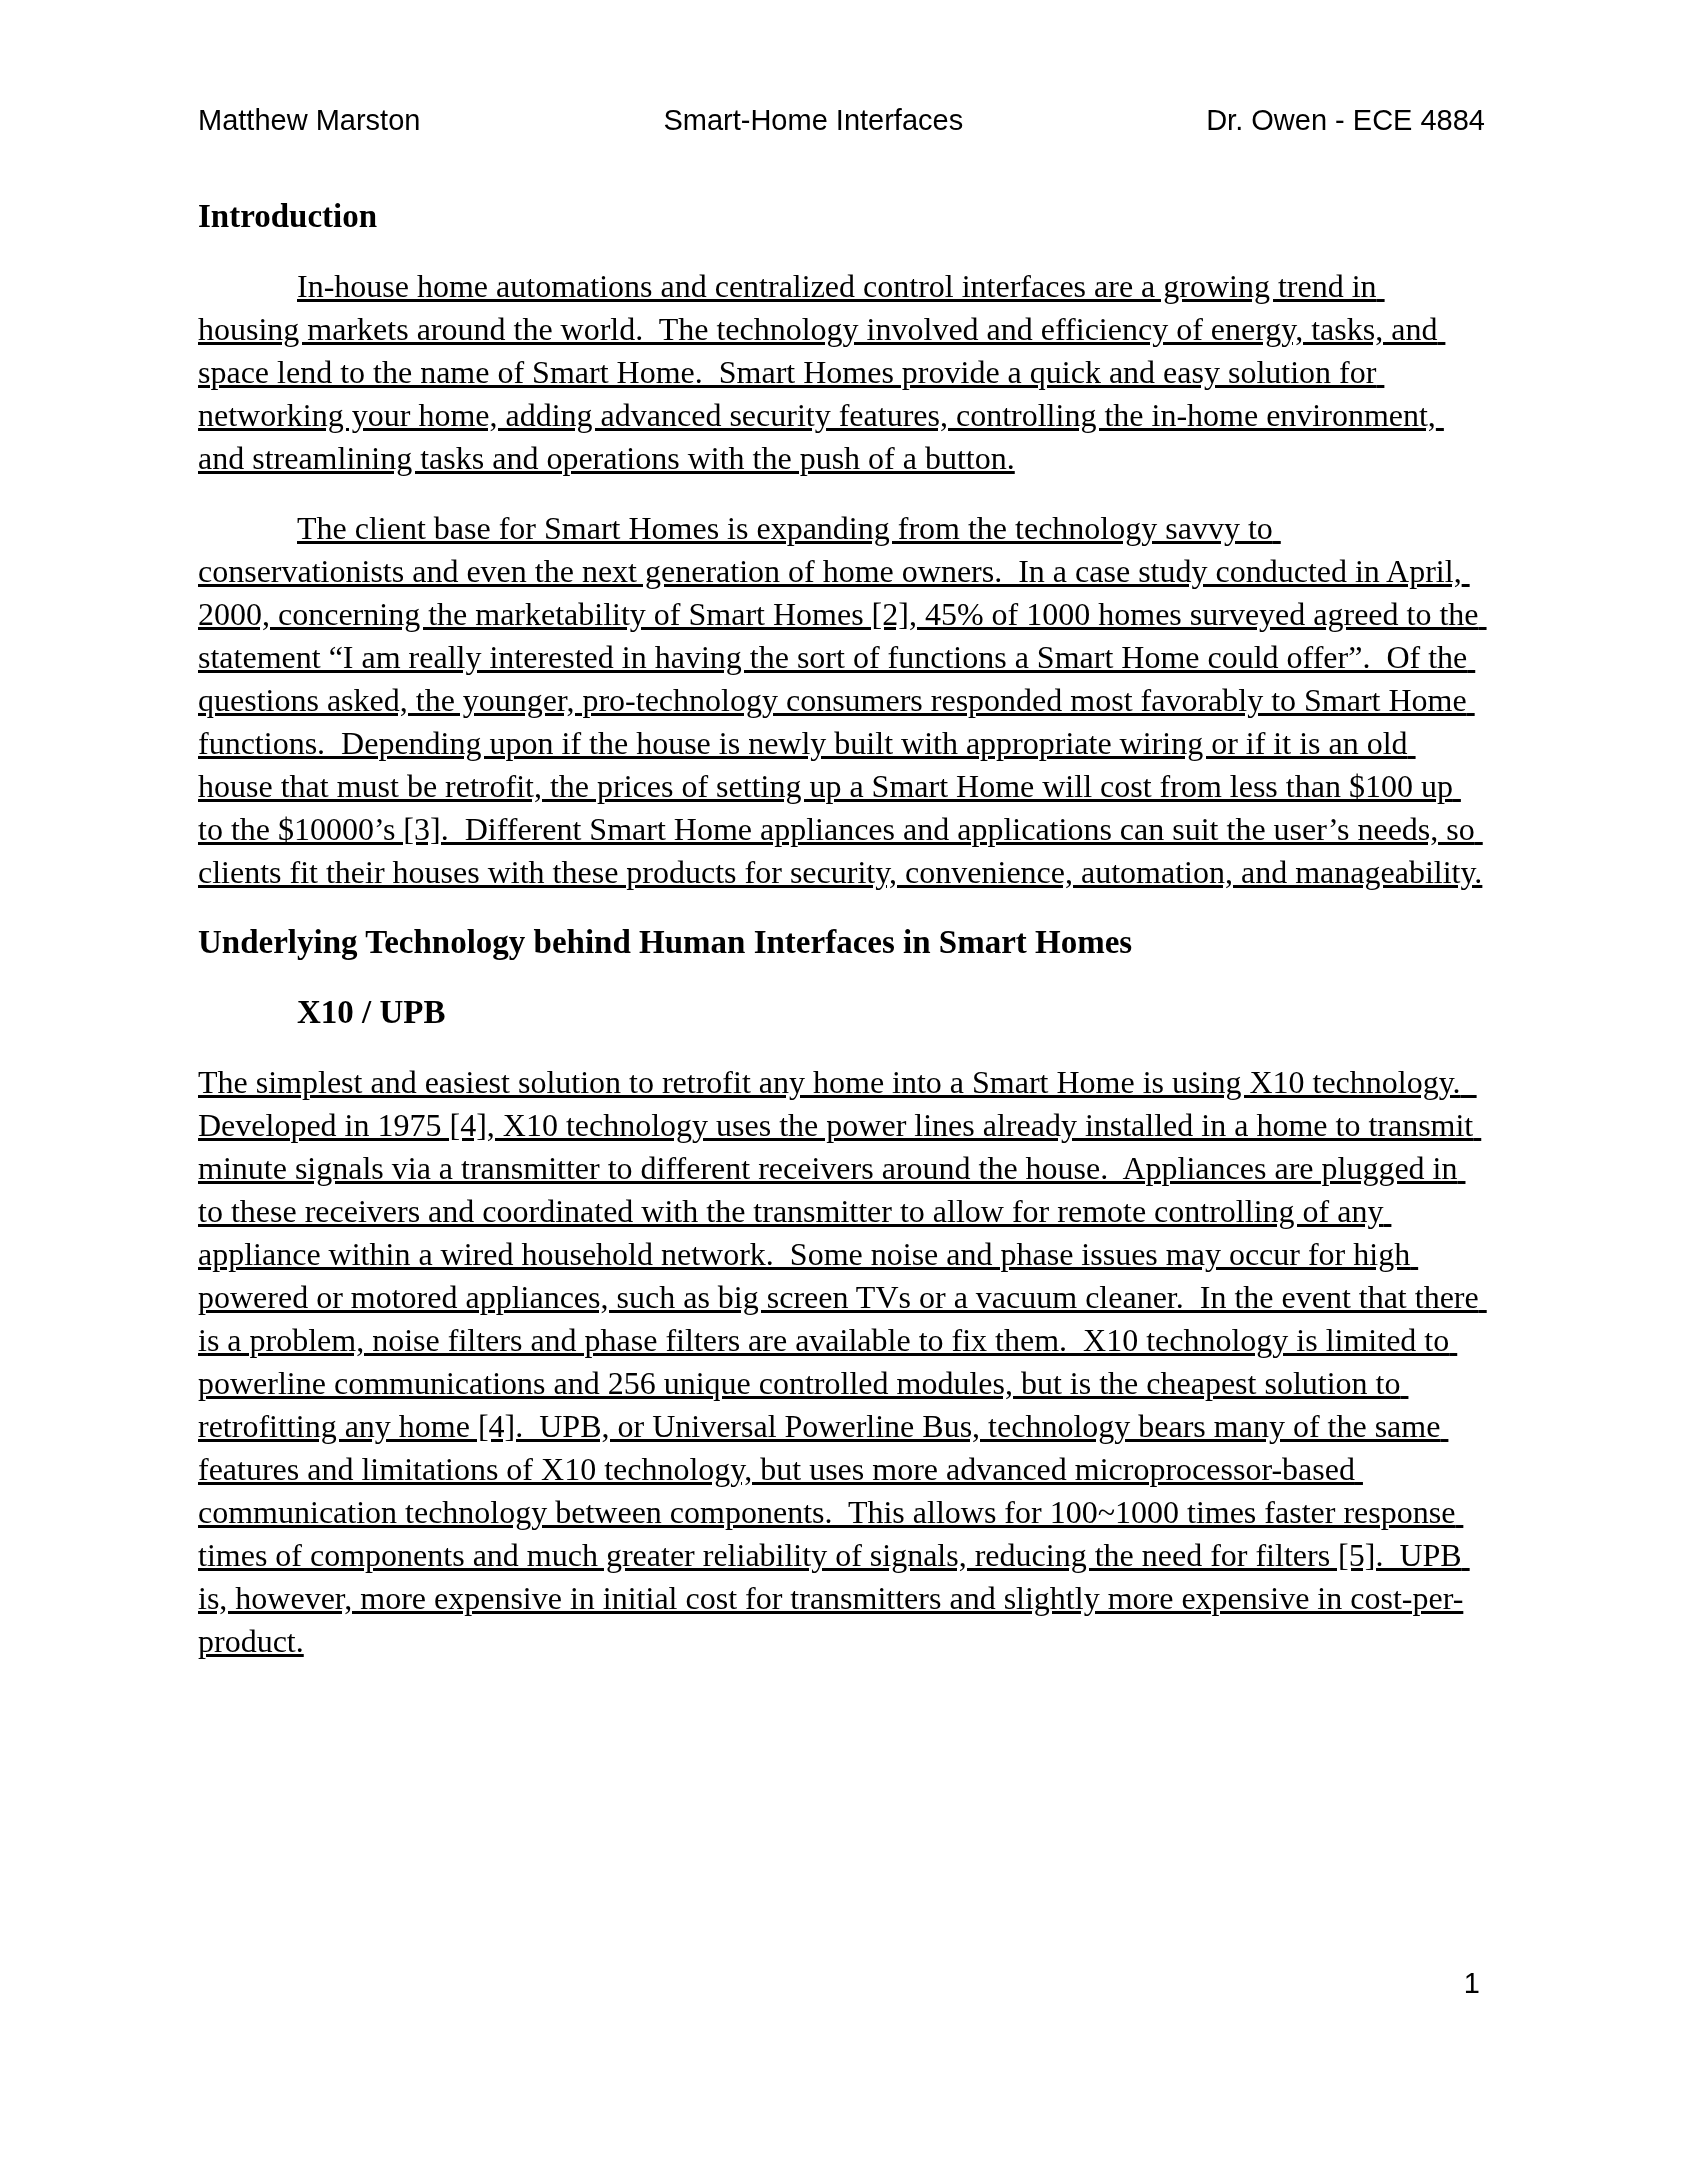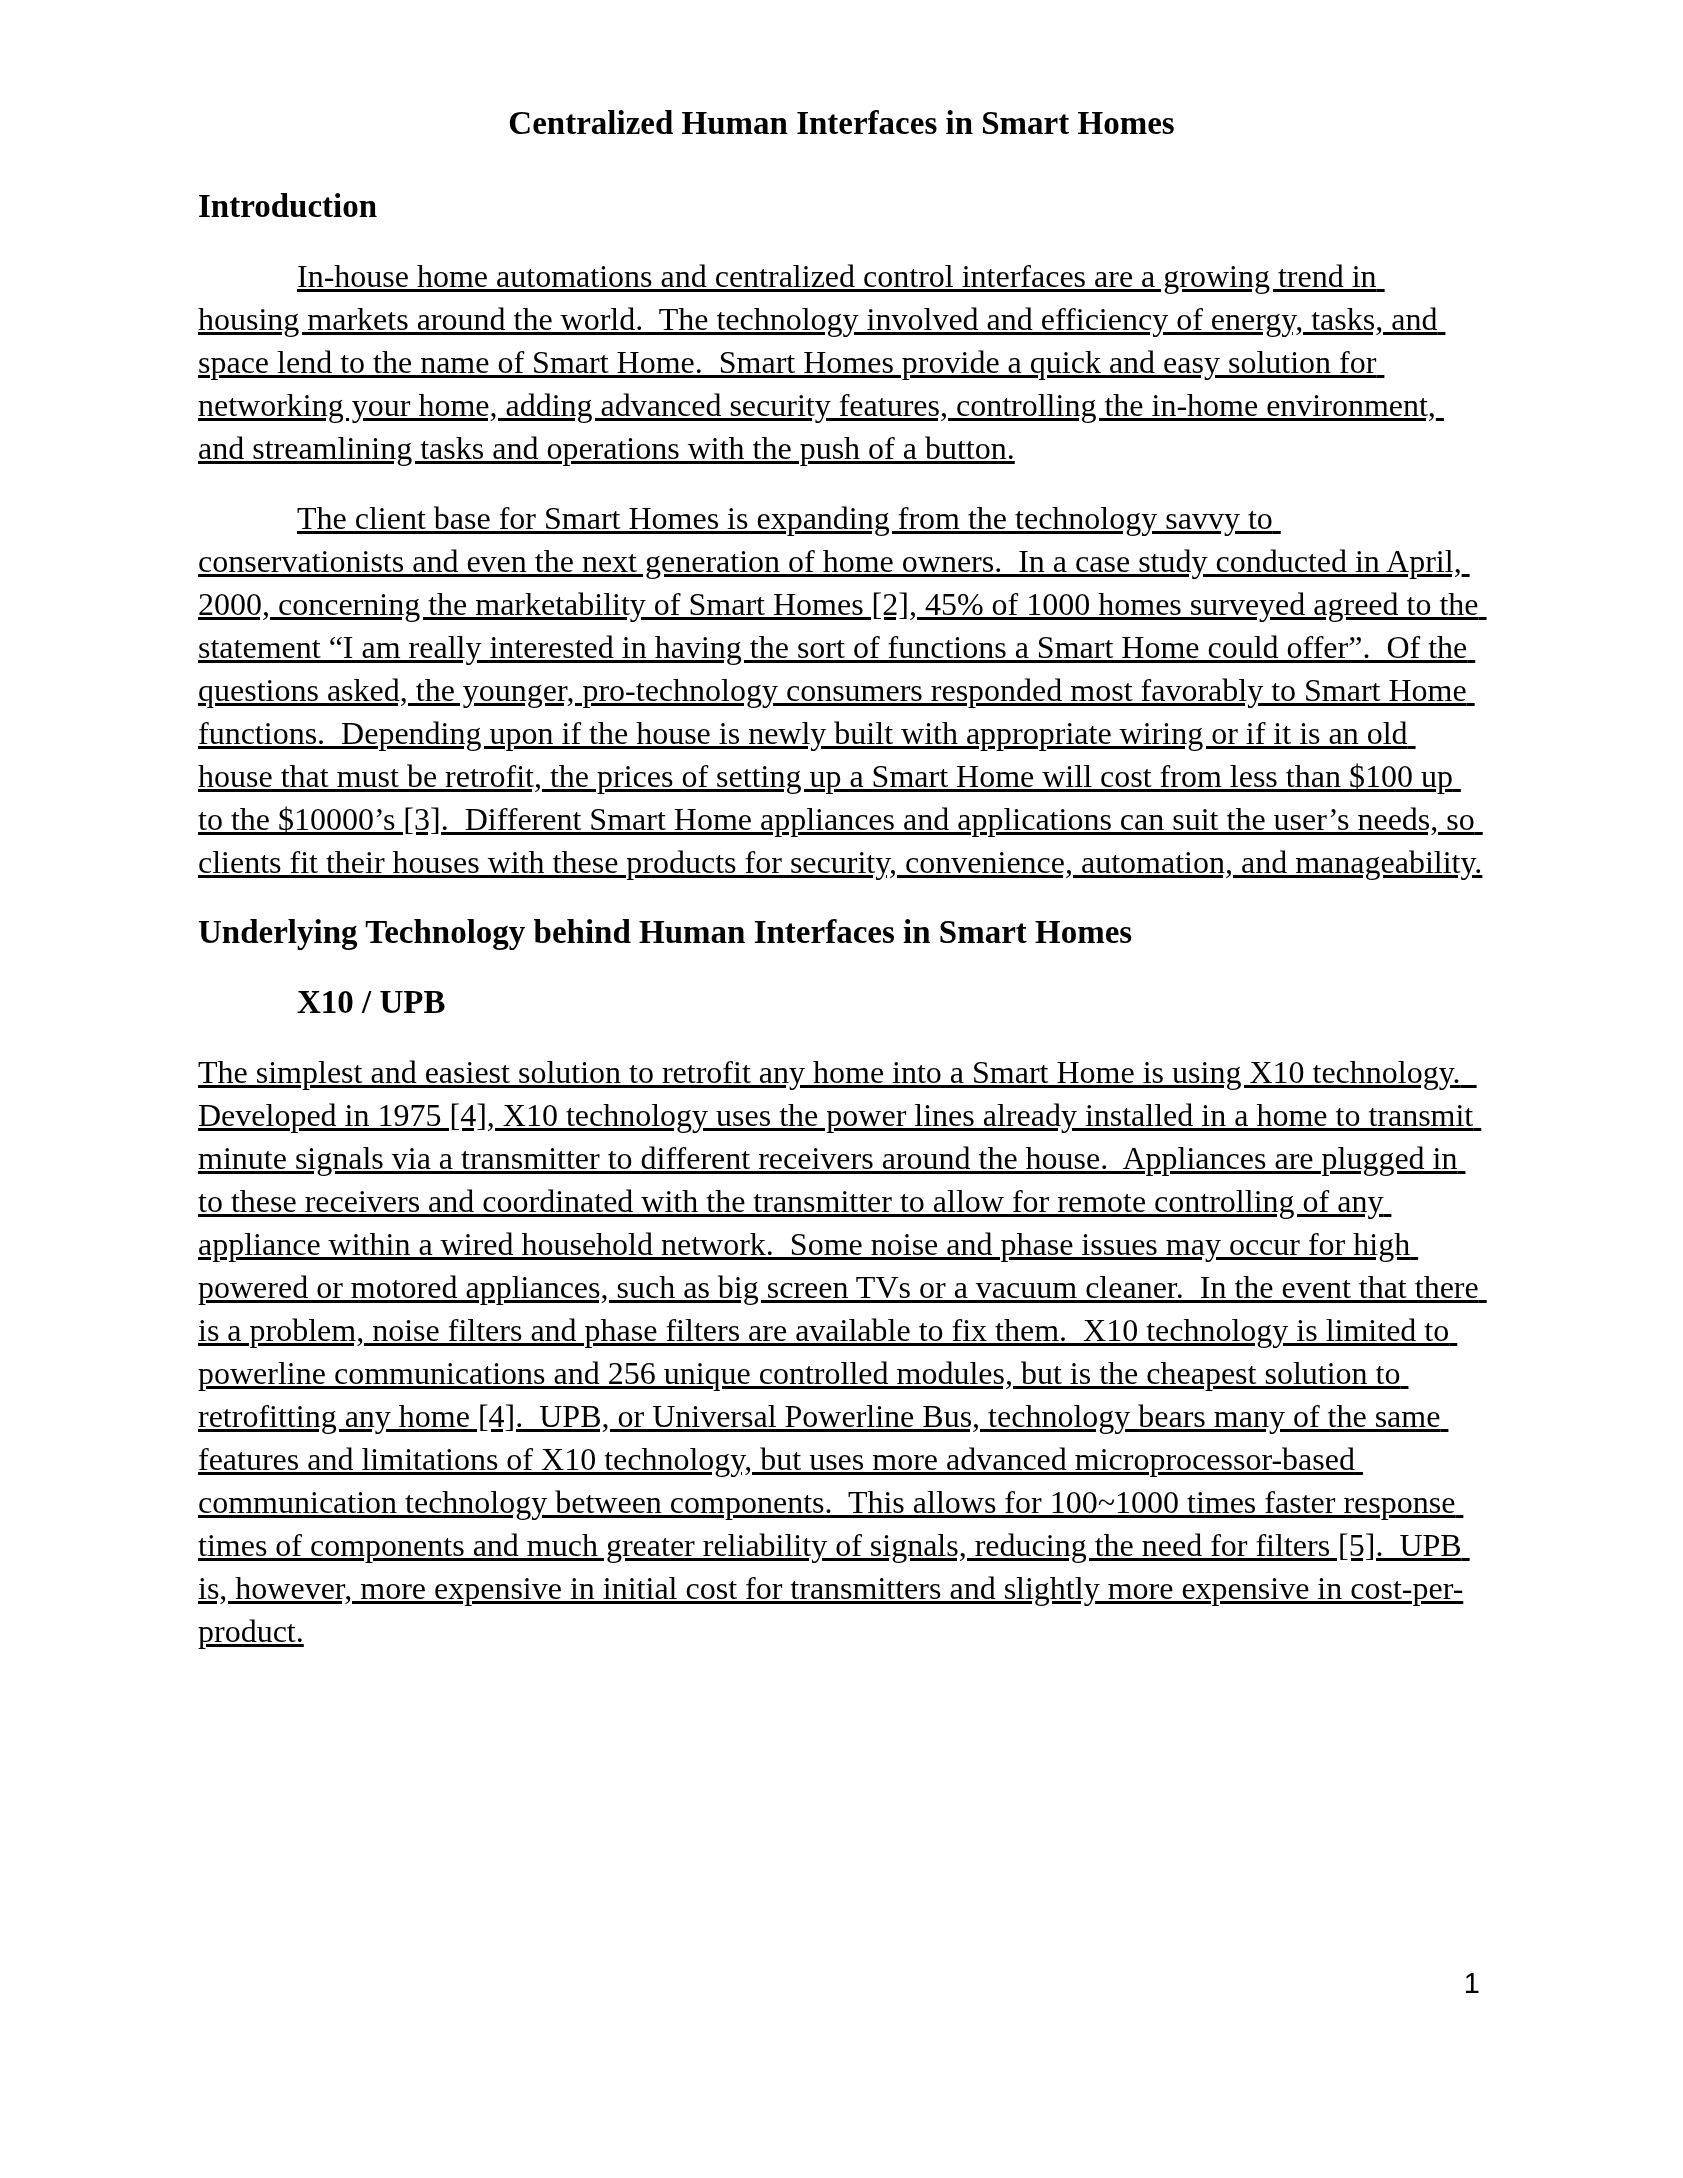--- a/index.html
+++ b/index.html
@@ -64,22 +64,26 @@
     font-family: "Liberation Sans", "DejaVu Sans", sans-serif;
     font-size: 29px;
     line-height: 36px;
   }
 </style>
 </head>
 <body>
 
 <div class="page">
 
+  <div class="doc-header">
+    <span>Matthew Marston</span>
+    <span>Smart-Home Interfaces</span>
+    <span>Dr. Owen - ECE 4884</span>
+  </div>
 
-  <h1 class="doc-title">Centralized Human Interfaces in Smart Homes</h1>
 
   <section>
     <h2 class="section-heading">Introduction</h2>
     <p class="body-paragraph first-line-indent">In-house home automations and centralized control interfaces are a growing trend in housing markets around the world.  The technology involved and efficiency of energy, tasks, and space lend to the name of Smart Home.  Smart Homes provide a quick and easy solution for networking your home, adding advanced security features, controlling the in-home environment, and streamlining tasks and operations with the push of a button.</p>
   </section>
 
   <section>
     <p class="body-paragraph first-line-indent">The client base for Smart Homes is expanding from the technology savvy to conservationists and even the next generation of home owners.  In a case study conducted in April, 2000, concerning the marketability of Smart Homes [2], 45% of 1000 homes surveyed agreed to the statement “I am really interested in having the sort of functions a Smart Home could offer”.  Of the questions asked, the younger, pro-technology consumers responded most favorably to Smart Home functions.  Depending upon if the house is newly built with appropriate wiring or if it is an old house that must be retrofit, the prices of setting up a Smart Home will cost from less than $100 up to the $10000’s [3].  Different Smart Home appliances and applications can suit the user’s needs, so clients fit their houses with these products for security, convenience, automation, and manageability.</p>
   </section>
 

